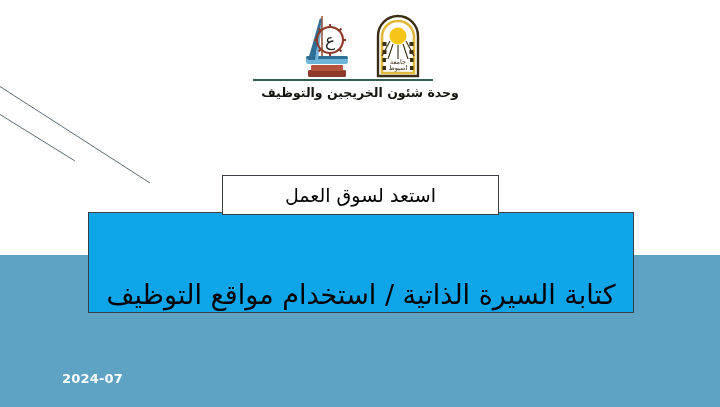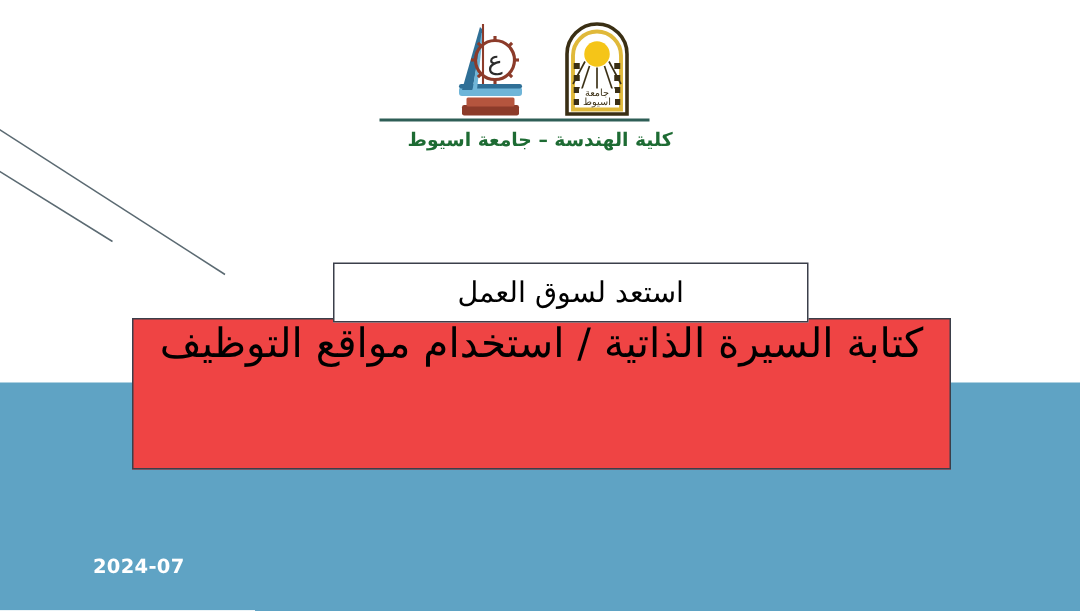--- a/index.html
+++ b/index.html
@@ -85,21 +85,21 @@
   .hdr-line-2 {
     font-size: 12.5px;
     color: #14140f;
   }
 
   
   .box-sub {
     position: absolute;
     left: 222px;
     top: 175px;
-    width: 317px;
+    width: 277px;
     height: 40px;
     box-sizing: border-box;
     background: #ffffff;
     border: 1.6px solid #3b3f4a;
     display: flex;
     align-items: center;
     justify-content: center;
     z-index: 3;
   }
   .box-sub .txt {
@@ -112,24 +112,24 @@
   }
 
   
   .box-main {
     position: absolute;
     left: 88px;
     top: 212px;
     width: 546px;
     height: 101px;
     box-sizing: border-box;
-    background: #ef4444;
+    background: #0ea5e9;
     border: 1.6px solid #3b3f4a;
     display: flex;
-    align-items: flex-start;
+    align-items: flex-end;
     justify-content: center;
     z-index: 2;
     padding: 0 12px;
   }
   .box-main .txt {
     direction: rtl;
     font-size: 27px;
     color: #000000;
     font-family: "DejaVu Sans", "Liberation Sans", sans-serif;
     line-height: 1.25;
@@ -222,21 +222,21 @@
       <rect x="14" y="47" width="24" height="11" fill="#ffffff"></rect>
       <text x="26" y="52" font-size="6.5" font-family="DejaVu Sans, sans-serif" fill="#3a2f14" text-anchor="middle">جامعة</text>
       <text x="26" y="58" font-size="6.5" font-family="DejaVu Sans, sans-serif" fill="#3a2f14" text-anchor="middle">اسيوط</text>
     </svg>
 
   </div>
 
   <div class="divider"></div>
 
   <div class="header-text">
-    <div class="hdr-line hdr-line-1">كلية الهندسة – جامعة اسيوط</div>
+    <div class="hdr-line hdr-line-2">وحدة شئون الخريجين والتوظيف</div>
   </div>
 
   <div class="box-sub">
     <span class="txt">استعد لسوق العمل</span>
   </div>
 
   <div class="box-main">
     <span class="txt">كتابة السيرة الذاتية / استخدام مواقع التوظيف</span>
   </div>
 

